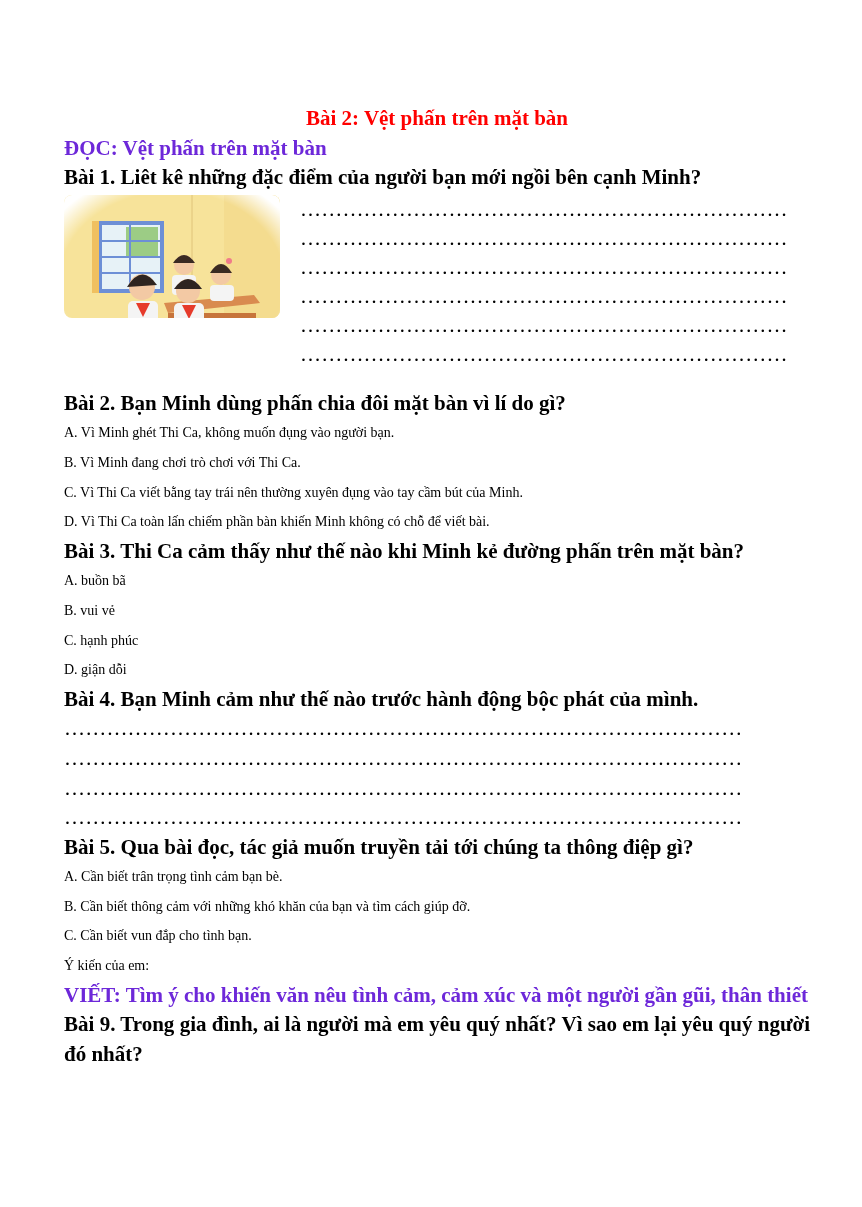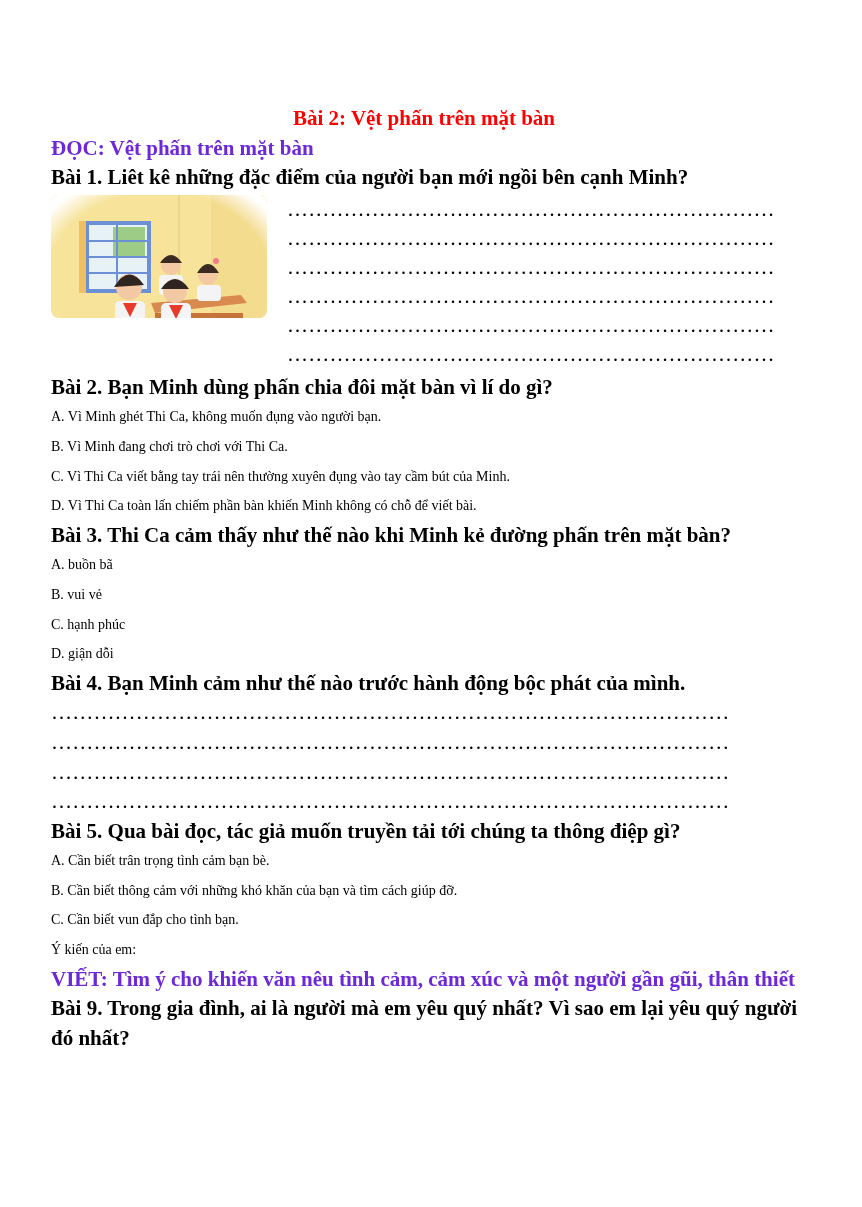--- a/index.html
+++ b/index.html
@@ -1,18 +1,18 @@
 <!DOCTYPE html>
 <html><head>
 <meta charset="utf-8">
 <style>
   html, body { margin: 0; padding: 0; background: #ffffff; }
   body { width: 862px; height: 1207px; position: relative; overflow: hidden;
          font-family: "Liberation Serif", "DejaVu Serif", serif; color: #000; }
-  .page { position: absolute; left: 51px; top: 104px; width: 746px; }
+  .page { position: absolute; left: 64px; top: 104px; width: 746px; }
   .title { text-align: center; color: #ff0000; font-weight: bold; font-size: 21px; line-height: 29.6px; }
   .section { color: #6d28d9; font-weight: bold; font-size: 21px; line-height: 29.6px; }
   .q { font-weight: bold; font-size: 21px; line-height: 29.6px; white-space: nowrap; }
   .opt { font-size: 14px; line-height: 29.6px; white-space: nowrap; }
   .dots { font-size: 21px; line-height: 29.6px; letter-spacing: 0.2px; overflow: hidden; white-space: nowrap; }
   .wrap { white-space: normal; text-align: justify; }
   .bai1-row { display: flex; gap: 20px; margin-top: 2px; }
   .illus { width: 216px; height: 123px; position: relative; flex: none; overflow: hidden; border-radius: 8px; }
   .dots-block { flex: 1; padding-top: 0px; }
   .dots-block .dots { line-height: 29px; }
@@ -79,21 +79,21 @@
     <div class="dots-block">
       <div class="dots">……………………………………………………………</div>
       <div class="dots">……………………………………………………………</div>
       <div class="dots">……………………………………………………………</div>
       <div class="dots">……………………………………………………………</div>
       <div class="dots">……………………………………………………………</div>
       <div class="dots">……………………………………………………………</div>
     </div>
   </div>
 
-  <div class="q" style="margin-top:4px">Bài 2. Bạn Minh dùng phấn chia đôi mặt bàn vì lí do gì?</div>
+  <div class="q" style="margin-top:20px">Bài 2. Bạn Minh dùng phấn chia đôi mặt bàn vì lí do gì?</div>
   <div class="opt">A. Vì Minh ghét Thi Ca, không muốn đụng vào người bạn.</div>
   <div class="opt">B. Vì Minh đang chơi trò chơi với Thi Ca.</div>
   <div class="opt">C. Vì Thi Ca viết bằng tay trái nên thường xuyên đụng vào tay cầm bút của Minh.</div>
   <div class="opt">D. Vì Thi Ca toàn lấn chiếm phần bàn khiến Minh không có chỗ để viết bài.</div>
 
   <div class="q">Bài 3. Thi Ca cảm thấy như thế nào khi Minh kẻ đường phấn trên mặt bàn?</div>
   <div class="opt">A. buồn bã</div>
   <div class="opt">B. vui vẻ</div>
   <div class="opt">C. hạnh phúc</div>
   <div class="opt">D. giận dỗi</div>

